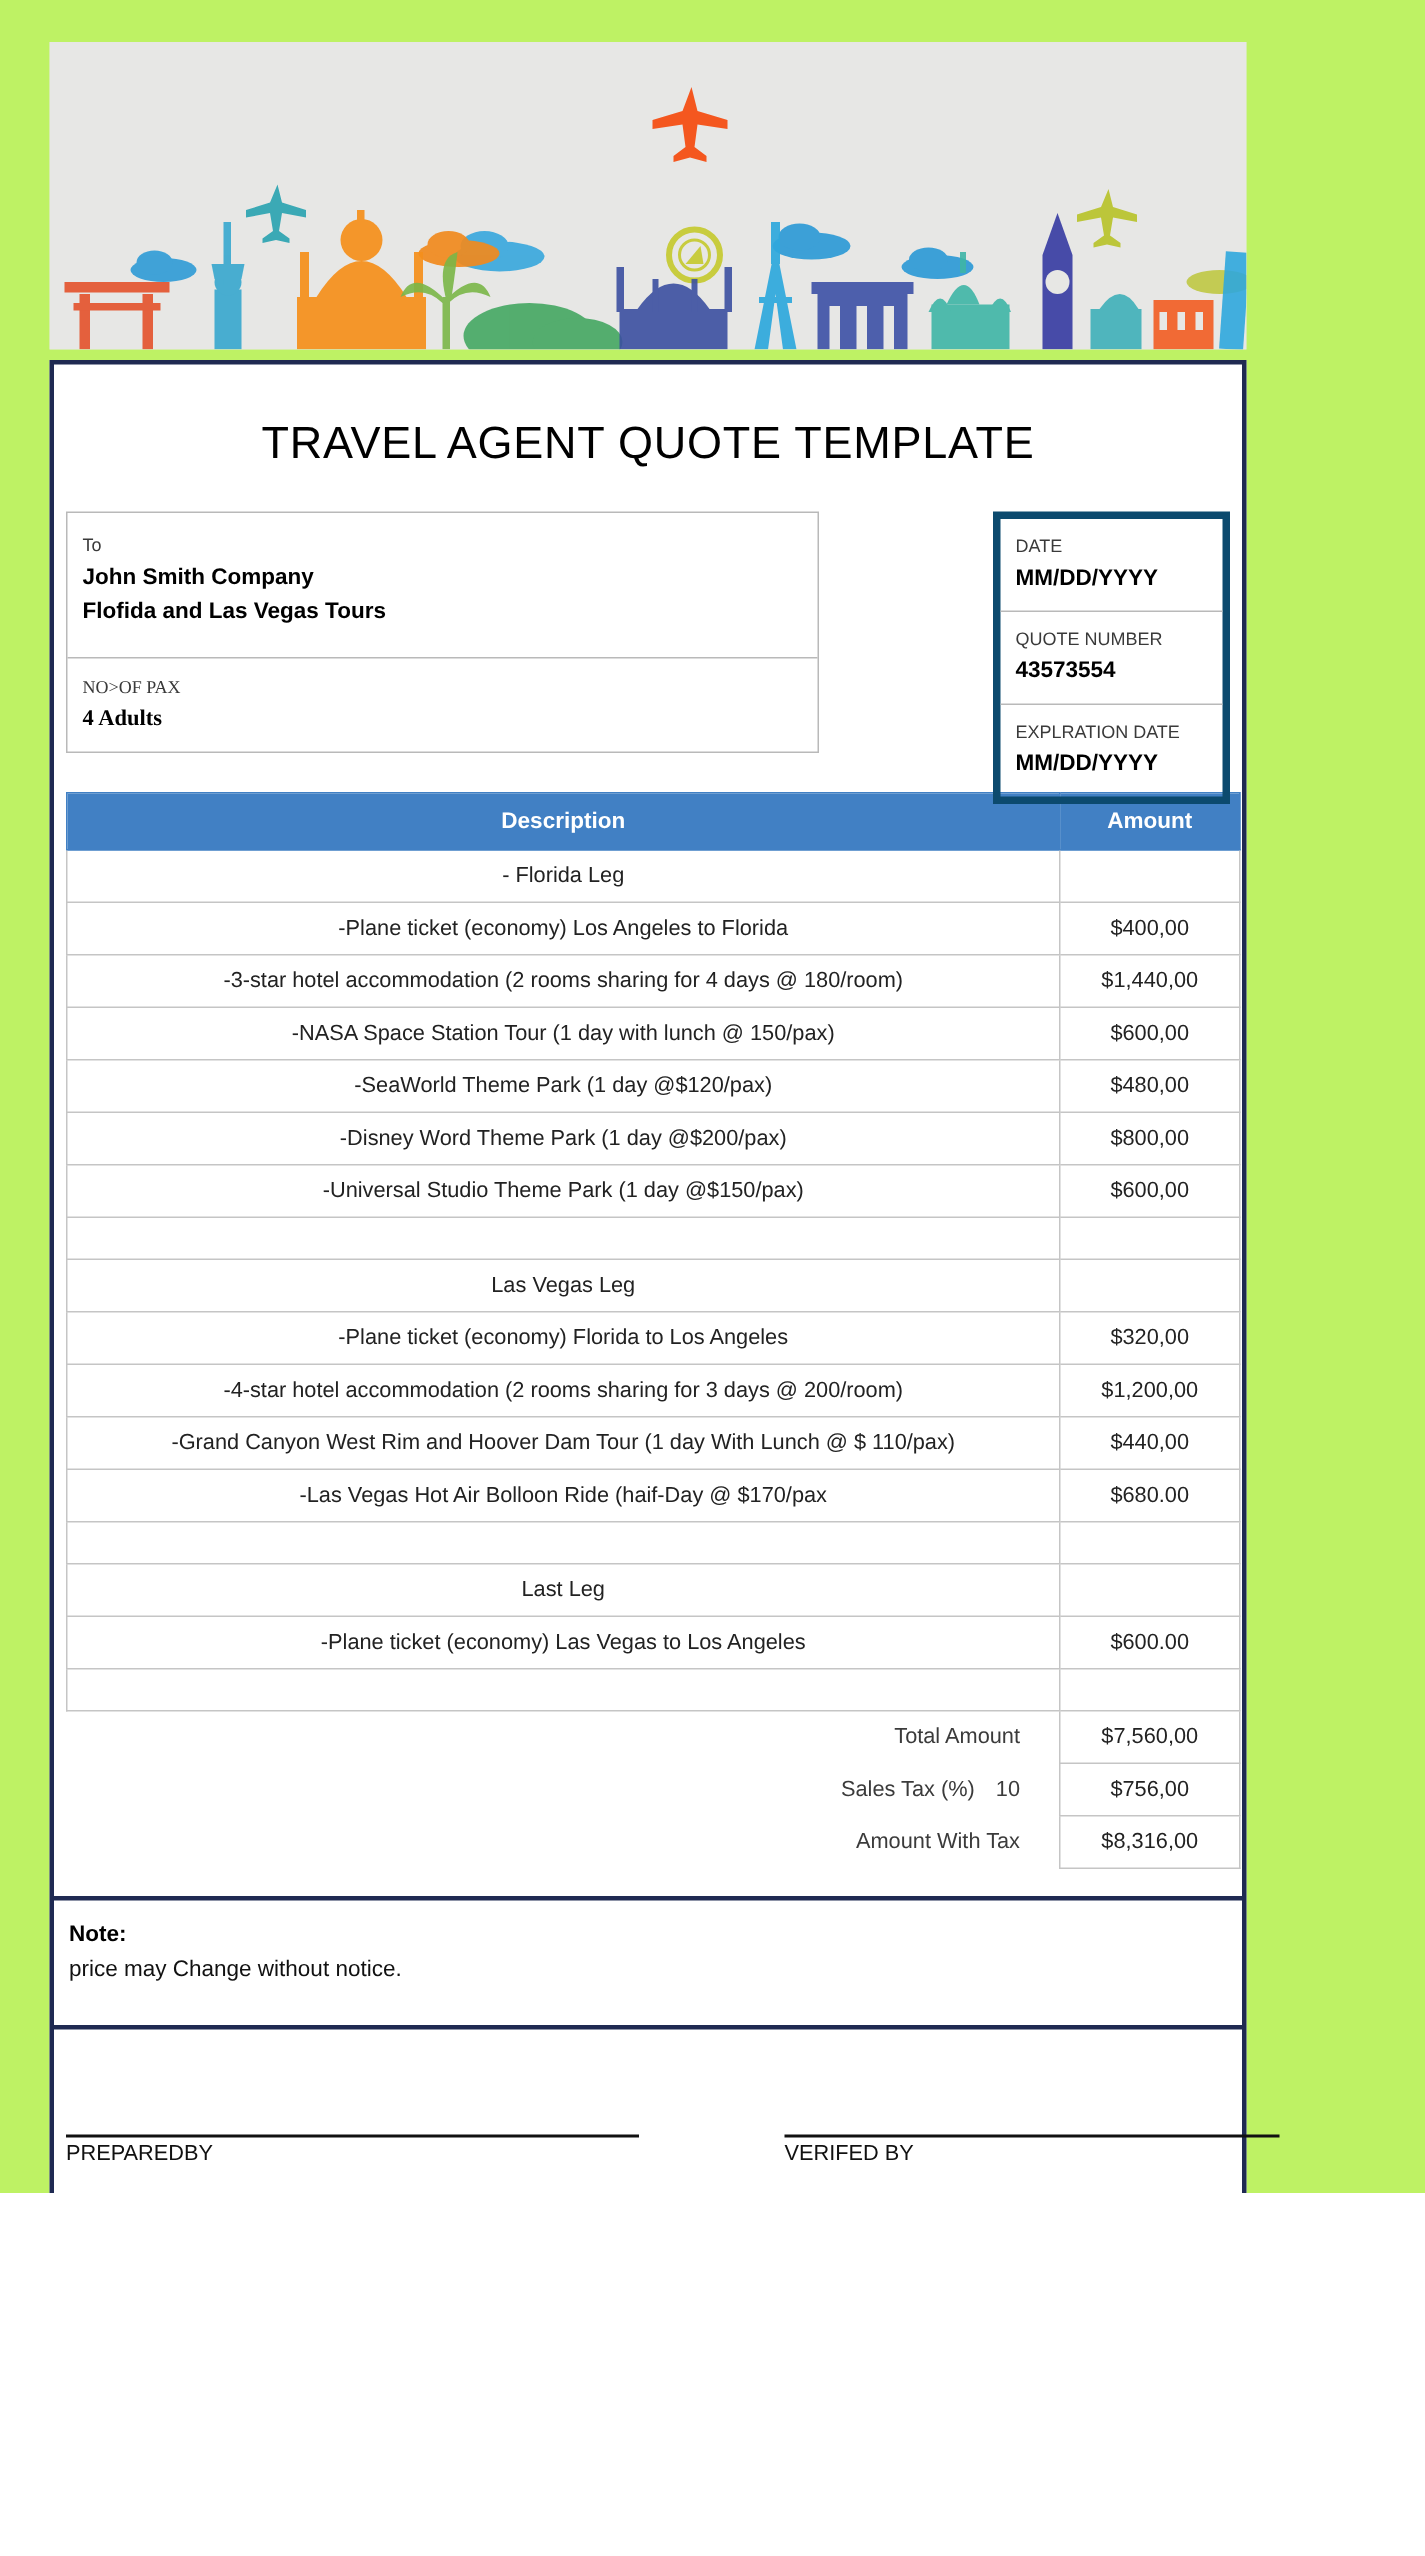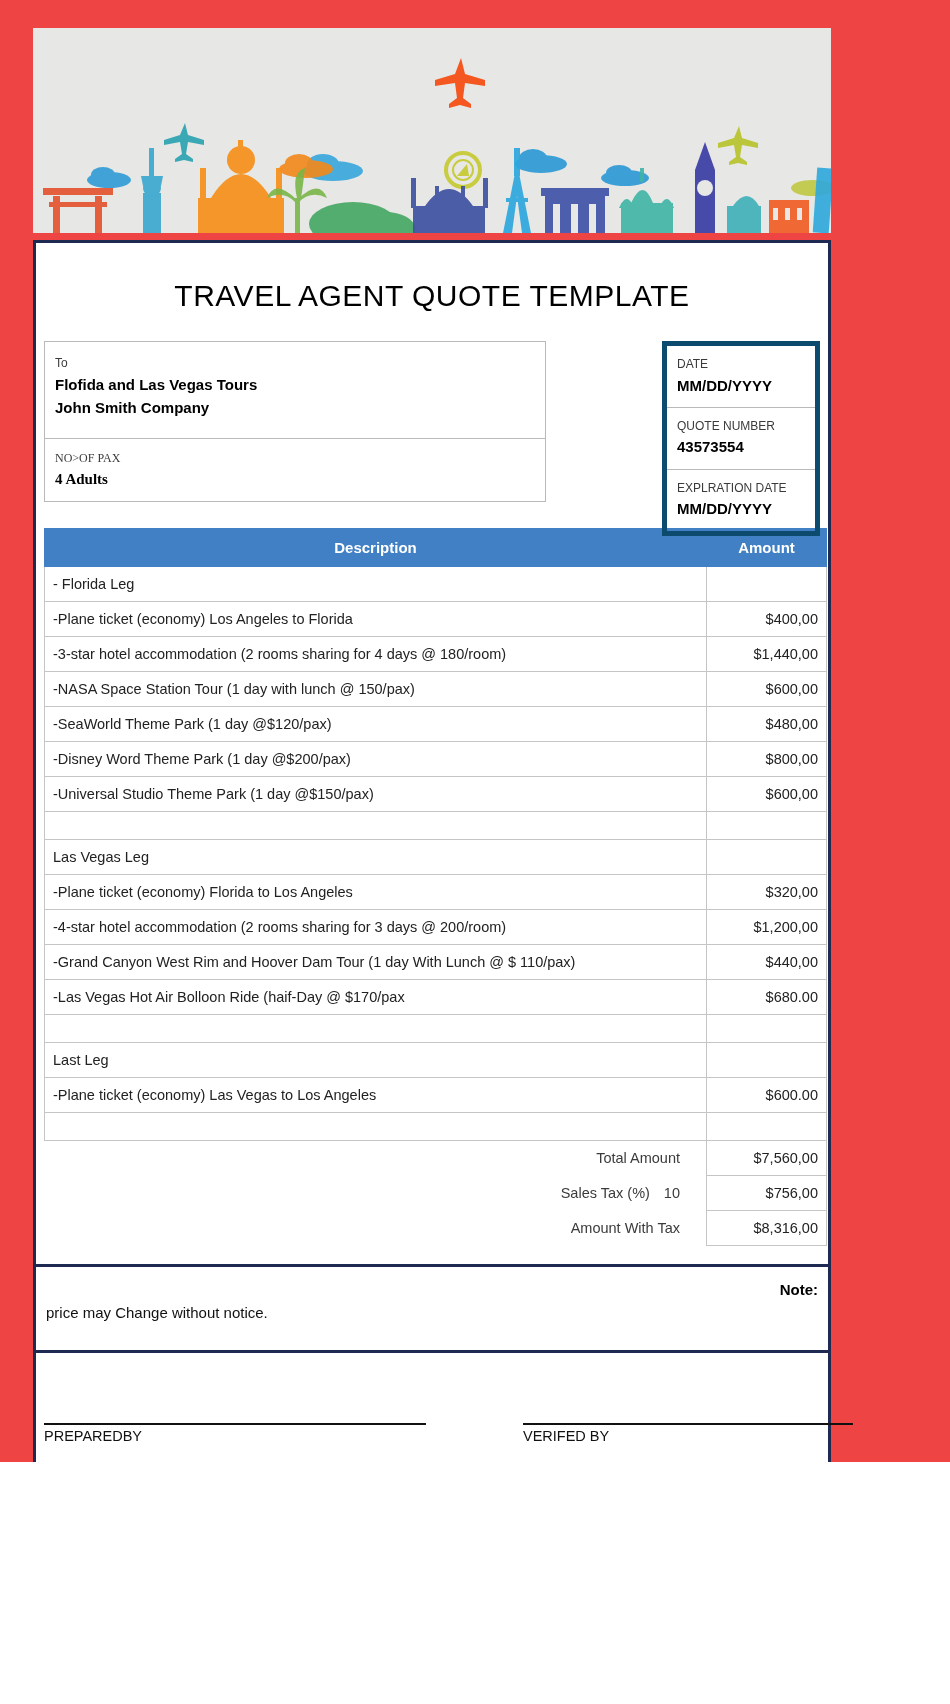--- a/index.html
+++ b/index.html
@@ -6,21 +6,21 @@
   html, body {
     margin: 0;
     padding: 0;
     background: #ffffff;
     font-family: "Liberation Sans", sans-serif;
   }
   .page {
     position: relative;
     width: 950px;
     height: 1462px;
-    background: #ef4444;
+    background: #bef264;
     overflow: hidden;
   }
 
   
   .banner {
     position: absolute;
     left: 33px;
     top: 28px;
     width: 798px;
     height: 205px;
@@ -112,20 +112,21 @@
     border: 1px solid #4180c4;
     text-align: center;
   }
   table.items td {
     border: 1px solid #c5c5c5;
     font-size: 14.5px;
     color: #222;
     padding: 9px 8px;
     height: 18px;
     vertical-align: middle;
+    text-align: center;
   }
   td.desc { text-align: left; }
   td.amt { text-align: right; padding-right: 6px; }
   .col-desc { width: 662px; }
   .col-amt  { width: 120px; }
 
   tr.blank td { height: 28px; }
 
   
   tr.total td.lblcell {
@@ -140,21 +141,21 @@
   }
   .tax-pct { display: inline-block; margin-left: 14px; }
 
   
   .note-box {
     margin: 0 0 0 0;
     border-top: 3px solid #1f2a52;
     padding: 14px 10px 18px 10px;
     min-height: 86px;
   }
-  .note-title { font-size: 15px; font-weight: bold; color: #000; text-align: right; }
+  .note-title { font-size: 15px; font-weight: bold; color: #000; }
   .note-text { font-size: 15px; color: #111; margin-top: 6px; }
 
   
   .sig-box {
     border-top: 3px solid #1f2a52;
     height: 132px;
     position: relative;
   }
   .sig {
     position: absolute;
@@ -318,22 +319,22 @@
 
   <div class="doc">
 
     <div class="title">TRAVEL AGENT QUOTE TEMPLATE</div>
 
     <div class="info-wrap">
 
       <div class="to-box">
         <div class="to-top">
           <div class="lbl">To</div>
+          <div class="val">John Smith Company</div>
           <div class="val">Flofida and Las Vegas Tours</div>
-          <div class="val">John Smith Company</div>
         </div>
         <div class="to-bottom">
           <div class="tb-right">
             <div class="lbl">NO&gt;OF PAX</div>
             <div class="val">4 Adults</div>
           </div>
         </div>
       </div>
 
       <div class="right-box">

